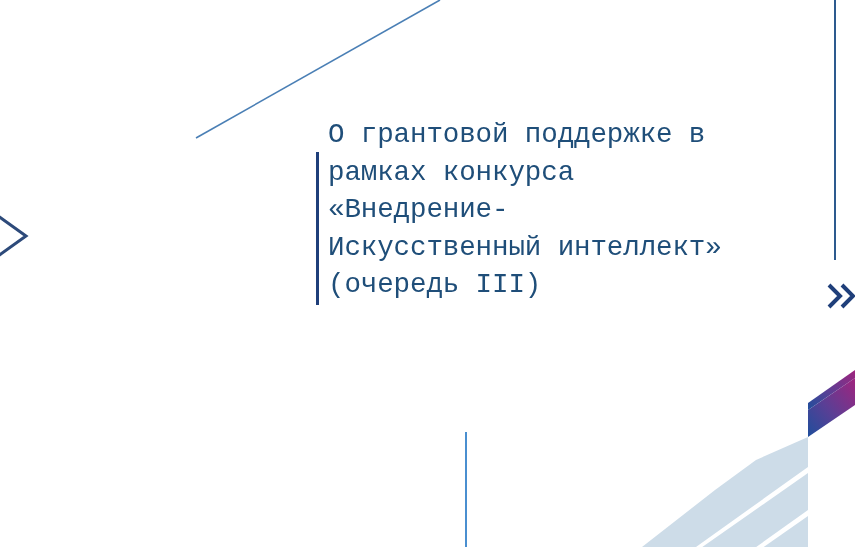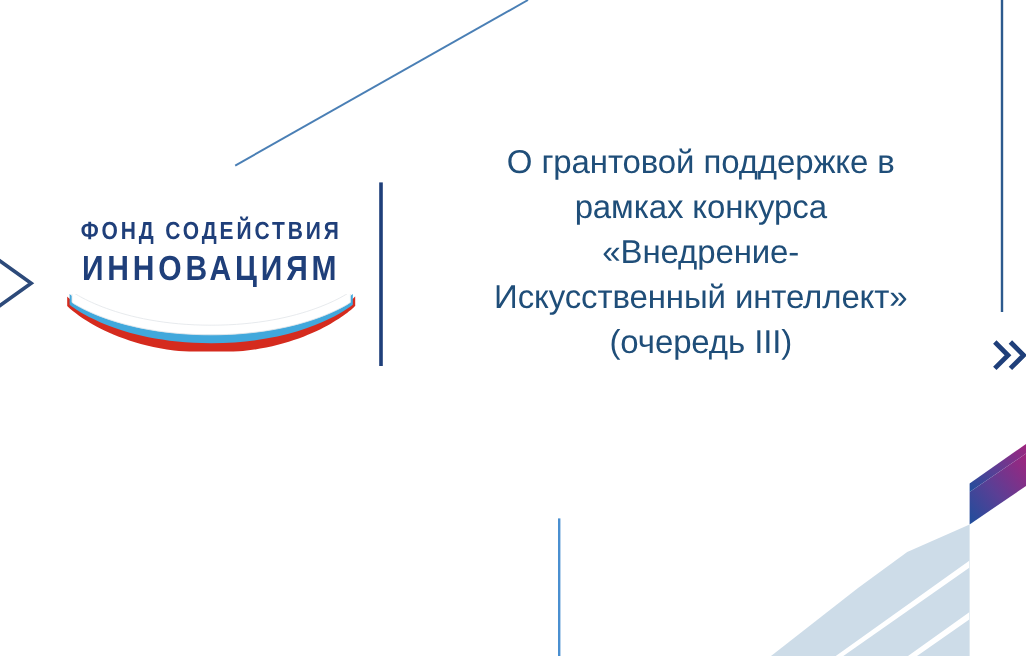--- a/index.html
+++ b/index.html
@@ -110,27 +110,26 @@
     width: 244px;
     height: 48px;
   }
 
   
   .title-text {
     position: absolute;
     left: 328px;
     top: 116px;
     width: 512px;
-    font-family: Liberation Sans, sans-serif;
+    font-family: Liberation Mono, monospace;
     font-size: 27.5px;
     line-height: 37.5px;
     color: #1f4e79;
     letter-spacing: -0.1px;
     white-space: pre-line;
-    text-align: center;
   }
 
   
   .corner-graphic {
     position: absolute;
     left: 640px;
     top: 370px;
     width: 215px;
     height: 177px;
     pointer-events: none;
@@ -149,29 +148,20 @@
 
   <svg class="chevron-right-mark" viewBox="0 0 30 30">
     <polyline points="3,4 14,15 3,26" fill="none" stroke="#1f3f7a" stroke-width="4" stroke-linejoin="miter"></polyline>
     <polyline points="16,4 27,15 16,26" fill="none" stroke="#1f3f7a" stroke-width="4" stroke-linejoin="miter"></polyline>
   </svg>
 
   <svg class="chevron-left-mark" viewBox="0 0 44 64">
     <polyline points="-2,2 40,32 -2,62" fill="none" stroke="#2d4a7a" stroke-width="3"></polyline>
   </svg>
 
-  <div class="logo-block">
-    <div class="logo-line-1">ФОНД СОДЕЙСТВИЯ</div>
-    <div class="logo-line-2">ИННОВАЦИЯМ</div>
-    <svg class="logo-swoosh" viewBox="0 0 244 48" preserveAspectRatio="none">
-      <path d="M2,2 C2,2 40,40 122,40 C204,40 242,2 242,2 L242,10 C242,10 204,49 122,49 C40,49 2,10 2,10 Z" fill="#d52b1e"></path>
-      <path d="M4,0 C4,0 42,33 122,33 C202,33 240,0 240,0 L240,9 C240,9 202,41 122,41 C42,41 4,9 4,9 Z" fill="#41a8dc"></path>
-      <path d="M6,-2 C6,-2 44,26 122,26 C200,26 238,-2 238,-2 L238,7 C238,7 200,34 122,34 C44,34 6,7 6,7 Z" fill="#ffffff" stroke="#e2e6ea" stroke-width="0.7"></path>
-    </svg>
-  </div>
 
   <div class="title-rule"></div>
 
   <div class="title-text">О грантовой поддержке в
 рамках конкурса
 «Внедрение-
 Искусственный интеллект»
 (очередь III)</div>
 
   <div class="deco-center-rule"></div>

